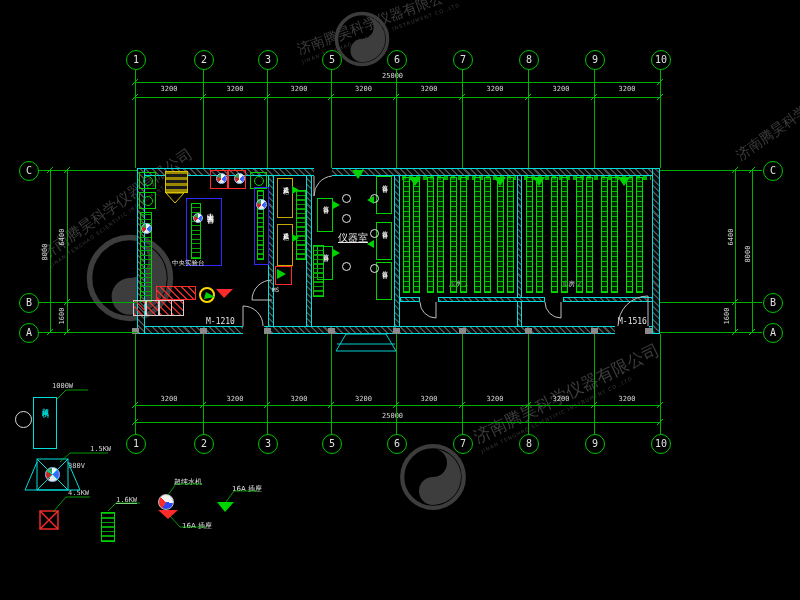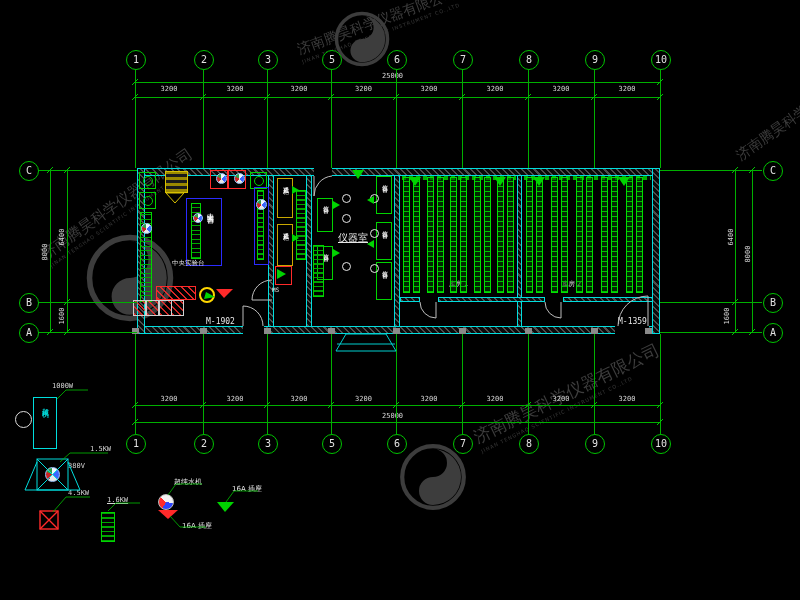--- a/index.html
+++ b/index.html
@@ -140,21 +140,21 @@
          background:repeating-linear-gradient(45deg,rgba(255,45,45,.85) 0 1.5px,transparent 1.5px 5px);"></div>
     <div class="abs" style="left:133px;top:300px;width:11px;height:14px;border:1px solid #cfcfcf;
          background:repeating-linear-gradient(45deg,rgba(255,45,45,.8) 0 1.5px,transparent 1.5px 5px);"></div>
     <div class="abs" style="left:146px;top:300px;width:11px;height:14px;border:1px solid #cfcfcf;
          background:repeating-linear-gradient(45deg,rgba(255,45,45,.8) 0 1.5px,transparent 1.5px 5px);"></div>
     <div class="abs" style="left:159px;top:300px;width:11px;height:14px;border:1px solid #cfcfcf;
          background:repeating-linear-gradient(45deg,rgba(255,45,45,.8) 0 1.5px,transparent 1.5px 5px);"></div>
     <div class="abs" style="left:171px;top:300px;width:11px;height:14px;border:1px solid #cfcfcf;
          background:repeating-linear-gradient(45deg,rgba(255,45,45,.8) 0 1.5px,transparent 1.5px 5px);"></div>
     <div class="abs" style="left:199px;top:287px;width:12px;height:12px;border:2px solid #ffd700;border-radius:50%;"></div>
-    <div class="label" style="left:206px;top:317px;font-size:8px;">M-1902</div>
+    <div class="label" style="left:206px;top:317px;font-size:8px;">M-1210</div>
 
     <div class="abs" style="left:277px;top:178px;width:14px;height:38px;border:1px solid #c8a800;">
       <div class="label cn vtext" style="left:3px;top:3px;height:32px;font-size:6px;color:#fff;">通风柜</div>
       </div>
     <div class="abs" style="left:277px;top:224px;width:14px;height:40px;border:1px solid #c8a800;">
       <div class="label cn vtext" style="left:3px;top:3px;height:34px;font-size:6px;color:#fff;">通风柜</div>
       </div>
     <div class="abs" style="left:275px;top:266px;width:15px;height:17px;border:1px solid #ff2a2a;"></div>
     <div class="label" style="left:272px;top:286px;font-size:6px;">MS</div>
     <div class="ladder" style="left:296px;top:190px;width:10px;height:70px;"></div>
@@ -174,21 +174,21 @@
     <div class="abs" style="left:376px;top:262px;width:14px;height:36px;border:1px solid #00d400;">
       <div class="label cn vtext" style="left:3px;top:3px;height:30px;font-size:6px;color:#fff;">仪器台</div>
       </div>
     <div class="ladder" style="left:313px;top:245px;width:11px;height:52px;"></div>
     <div class="label cn" style="left:338px;top:231px;font-size:10px;text-decoration:underline;">仪器室</div>
 
     <div class="rackcap" style="left:402px;top:176px;width:114px;"></div>
     <div class="rackcap" style="left:524px;top:176px;width:127px;"></div>
     <div class="label cn" style="left:449px;top:280px;font-size:6.5px;">库房 1</div>
     <div class="label cn" style="left:562px;top:280px;font-size:6.5px;">库房 2</div>
-    <div class="label" style="left:618px;top:317px;font-size:8px;">M-1359</div>
+    <div class="label" style="left:618px;top:317px;font-size:8px;">M-1516</div>
 
     <svg id="ov" width="800" height="600" style="z-index:3;">
 
       <path d="M243,326 L243,306 A20,20 0 0 1 263,326" stroke="#bcbcbc" stroke-width="1" fill="none"></path>
       <path d="M648,326 L648,296 A30,30 0 0 0 618,326" stroke="#bcbcbc" stroke-width="1" fill="none"></path>
       <path d="M314,176 L314,196 A20,20 0 0 1 332,176" stroke="#bcbcbc" stroke-width="1" fill="none"></path>
       <path d="M272,300 L252,300 A20,20 0 0 1 272,280" stroke="#bcbcbc" stroke-width="1" fill="none"></path>
       <path d="M436,302 L436,318 A16,16 0 0 1 420,302" stroke="#bcbcbc" stroke-width="1" fill="none"></path>
       <path d="M561,302 L561,318 A16,16 0 0 1 545,302" stroke="#bcbcbc" stroke-width="1" fill="none"></path>
 
@@ -272,21 +272,21 @@
     <div class="abs" style="left:33px;top:397px;width:22px;height:50px;border:1px solid #00dede;">
       <div class="label cn vtext" style="left:6px;top:4px;height:42px;font-size:7px;color:#00dede;">超纯水机</div>
       </div>
     <div class="abs" style="left:15px;top:411px;width:15px;height:15px;border:1px solid #dcdcdc;border-radius:50%;"></div>
     <div class="dimtext" style="left:52px;top:382px;">1000W</div>
     <div class="fan" style="left:45px;top:467px;width:15px;height:15px;"></div>
     <div class="dimtext" style="left:68px;top:462px;">380V</div>
     <div class="dimtext" style="left:90px;top:445px;">1.5KW</div>
     <div class="dimtext" style="left:68px;top:489px;">4.5KW</div>
     <div class="ladder" style="left:101px;top:512px;width:14px;height:30px;"></div>
-    <div class="dimtext" style="left:107px;top:496px;text-decoration:underline;">1.6KW</div>
+    <div class="dimtext" style="left:116px;top:496px;text-decoration:underline;">1.6KW</div>
     <div class="abs" style="left:158px;top:494px;width:14px;height:14px;border-radius:50%;border:1px solid #bbb;
          background:conic-gradient(#f2f2f2 0 100deg,#2b44ff 100deg 210deg,#ff2a2a 210deg 310deg,#f2f2f2 310deg 360deg);"></div>
     <div class="label cn" style="left:174px;top:477px;font-size:7px;">超纯水机</div>
     <div class="label cn" style="left:182px;top:521px;font-size:7px;">16A 插座</div>
     <div class="label cn" style="left:232px;top:484px;font-size:7px;">16A 插座</div>
   <div class="vline" style="left: 134.5px; top: 70px; height: 98px;"></div>
       <div class="vline" style="left: 134.5px; top: 334px; height: 100px;"></div>
       <div class="axis-circle" style="left: 126px; top: 50px;">1</div>
       <div class="axis-circle" style="left: 126px; top: 434px;">1</div>
       <div class="marker" style="left: 132px; top: 328px;"></div>

